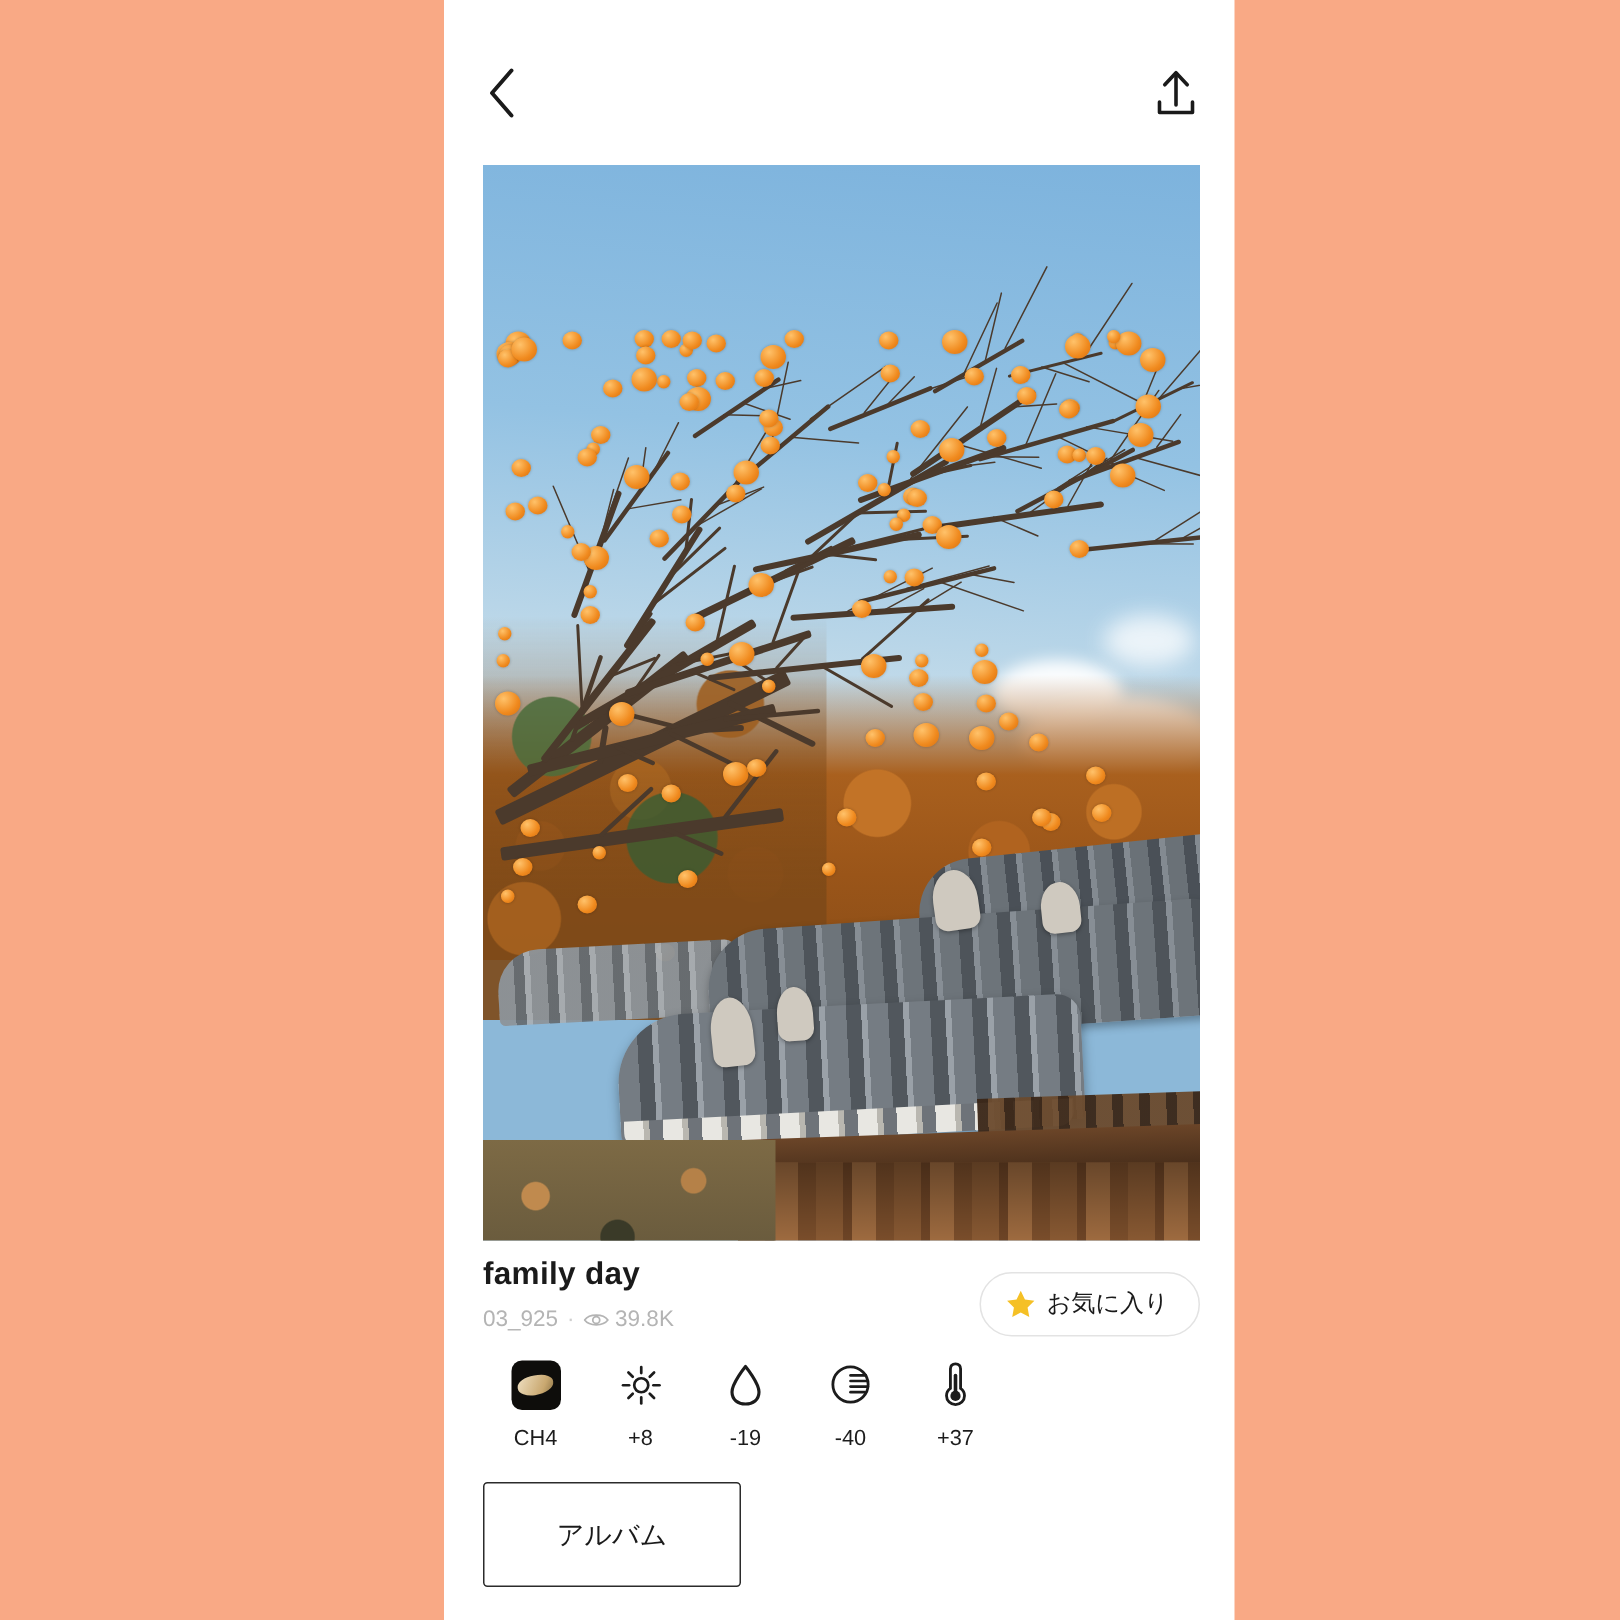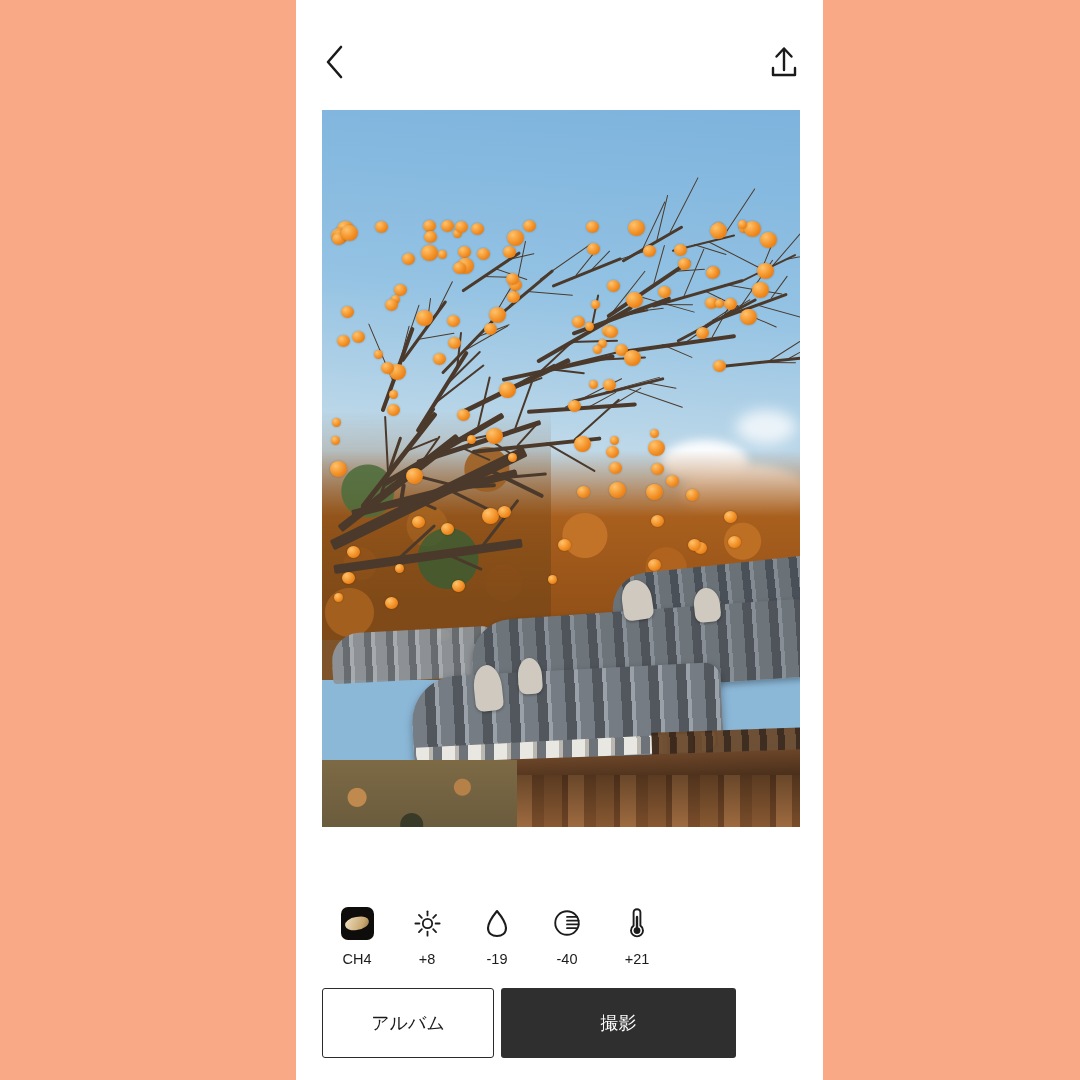--- a/index.html
+++ b/index.html
@@ -180,21 +180,21 @@
     width:33px; height:33px; border-radius:7px; overflow:hidden;
     background:#0e0d0b; display:flex; align-items:center; justify-content:center;
   }
   .filter-thumb .blob {
     width:24px; height:13px; border-radius:50% 40% 55% 45%;
     background:linear-gradient(120deg,#efe0c2,#c9a870 70%,#8d7446);
     transform:rotate(-8deg);
   }
 
   
-  #actions { position:absolute; left:26px; top:988px; width:414px; display:flex; gap:7px; }
+  #actions { position:absolute; left:26px; top:988px; width:478px; display:flex; gap:7px; }
   #album-btn {
     width:172px; height:70px; border:1.6px solid #2b2b2b; border-radius:3px;
     background:#ffffff; color:#1a1a1a; font-size:18px; font-weight:500;
     display:flex; align-items:center; justify-content:center; cursor:pointer;
   }
   #shoot-btn {
     flex:1; height:70px; border-radius:3px; background:#2f2f2f; color:#ffffff;
     font-size:18px; font-weight:500;
     display:flex; align-items:center; justify-content:center; cursor:pointer;
   }
@@ -483,20 +483,41 @@
         <div class="ridge-orn" style="left:196px;top:548px;width:24px;height:36px;transform:rotate(-4deg);"></div>
         <div class="roof-edge"></div>
         <div class="rafters"></div>
         <div class="wood-beam"></div>
         <div class="wood-wall"></div>
         <div class="wall-shade"></div>
         <div class="ivy"></div>
       </div>
     </div>
 
+    <div id="info">
+      <div id="title">family day</div>
+      <div id="meta">
+        <span>03_925</span>
+        <span class="dot">·</span>
+        <span class="views">
+          <svg width="17" height="12" viewBox="0 0 22 14">
+            <path d="M1 7 C5 1.5, 17 1.5, 21 7 C17 12.5, 5 12.5, 1 7 Z" fill="none" stroke="#b4b4b4" stroke-width="1.5"></path>
+            <circle cx="11" cy="7" r="3" fill="none" stroke="#b4b4b4" stroke-width="1.5"></circle>
+          </svg>
+          <span>39.8K</span>
+        </span>
+      </div>
+
+      <div id="fav-btn">
+        <svg width="21" height="21" viewBox="0 0 24 24">
+          <path d="M12 1.8 L15.2 8.4 L22.4 9.4 L17.2 14.5 L18.5 21.7 L12 18.3 L5.5 21.7 L6.8 14.5 L1.6 9.4 L8.8 8.4 Z" fill="#f5c026"></path>
+        </svg>
+        <span class="label">お気に入り</span>
+      </div>
+    </div>
 
     <div id="adjust">
 
       <div class="adj-item">
         <div class="adj-icon">
           <div class="filter-thumb">
             <div class="blob"></div>
           </div>
         </div>
         <div class="adj-label">CH4</div>
@@ -546,24 +567,23 @@
       </div>
 
       <div class="adj-item">
         <div class="adj-icon">
           <svg width="18" height="32" viewBox="0 0 18 32">
             <path d="M9 2.2 C6.8 2.2, 5.6 3.8, 5.6 5.6 L5.6 18.6 C3.9 19.8, 3 21.6, 3 23.5 C3 26.8, 5.7 29.4, 9 29.4 C12.3 29.4, 15 26.8, 15 23.5 C15 21.6, 14.1 19.8, 12.4 18.6 L12.4 5.6 C12.4 3.8, 11.2 2.2, 9 2.2 Z" fill="none" stroke="#1c1c1c" stroke-width="1.9"></path>
             <circle cx="9" cy="23.6" r="3.4" fill="#1c1c1c"></circle>
             <path d="M9 10 L9 21" stroke="#1c1c1c" stroke-width="2.4" stroke-linecap="round"></path>
           </svg>
         </div>
-        <div class="adj-label">+21</div>
+        <div class="adj-label">+37</div>
       </div>
 
     </div>
 
     <div id="actions">
       <div id="album-btn">アルバム</div>
-      <div id="shoot-btn">撮影</div>
     </div>
 
   </div>
 </div>
 
 </body></html>

